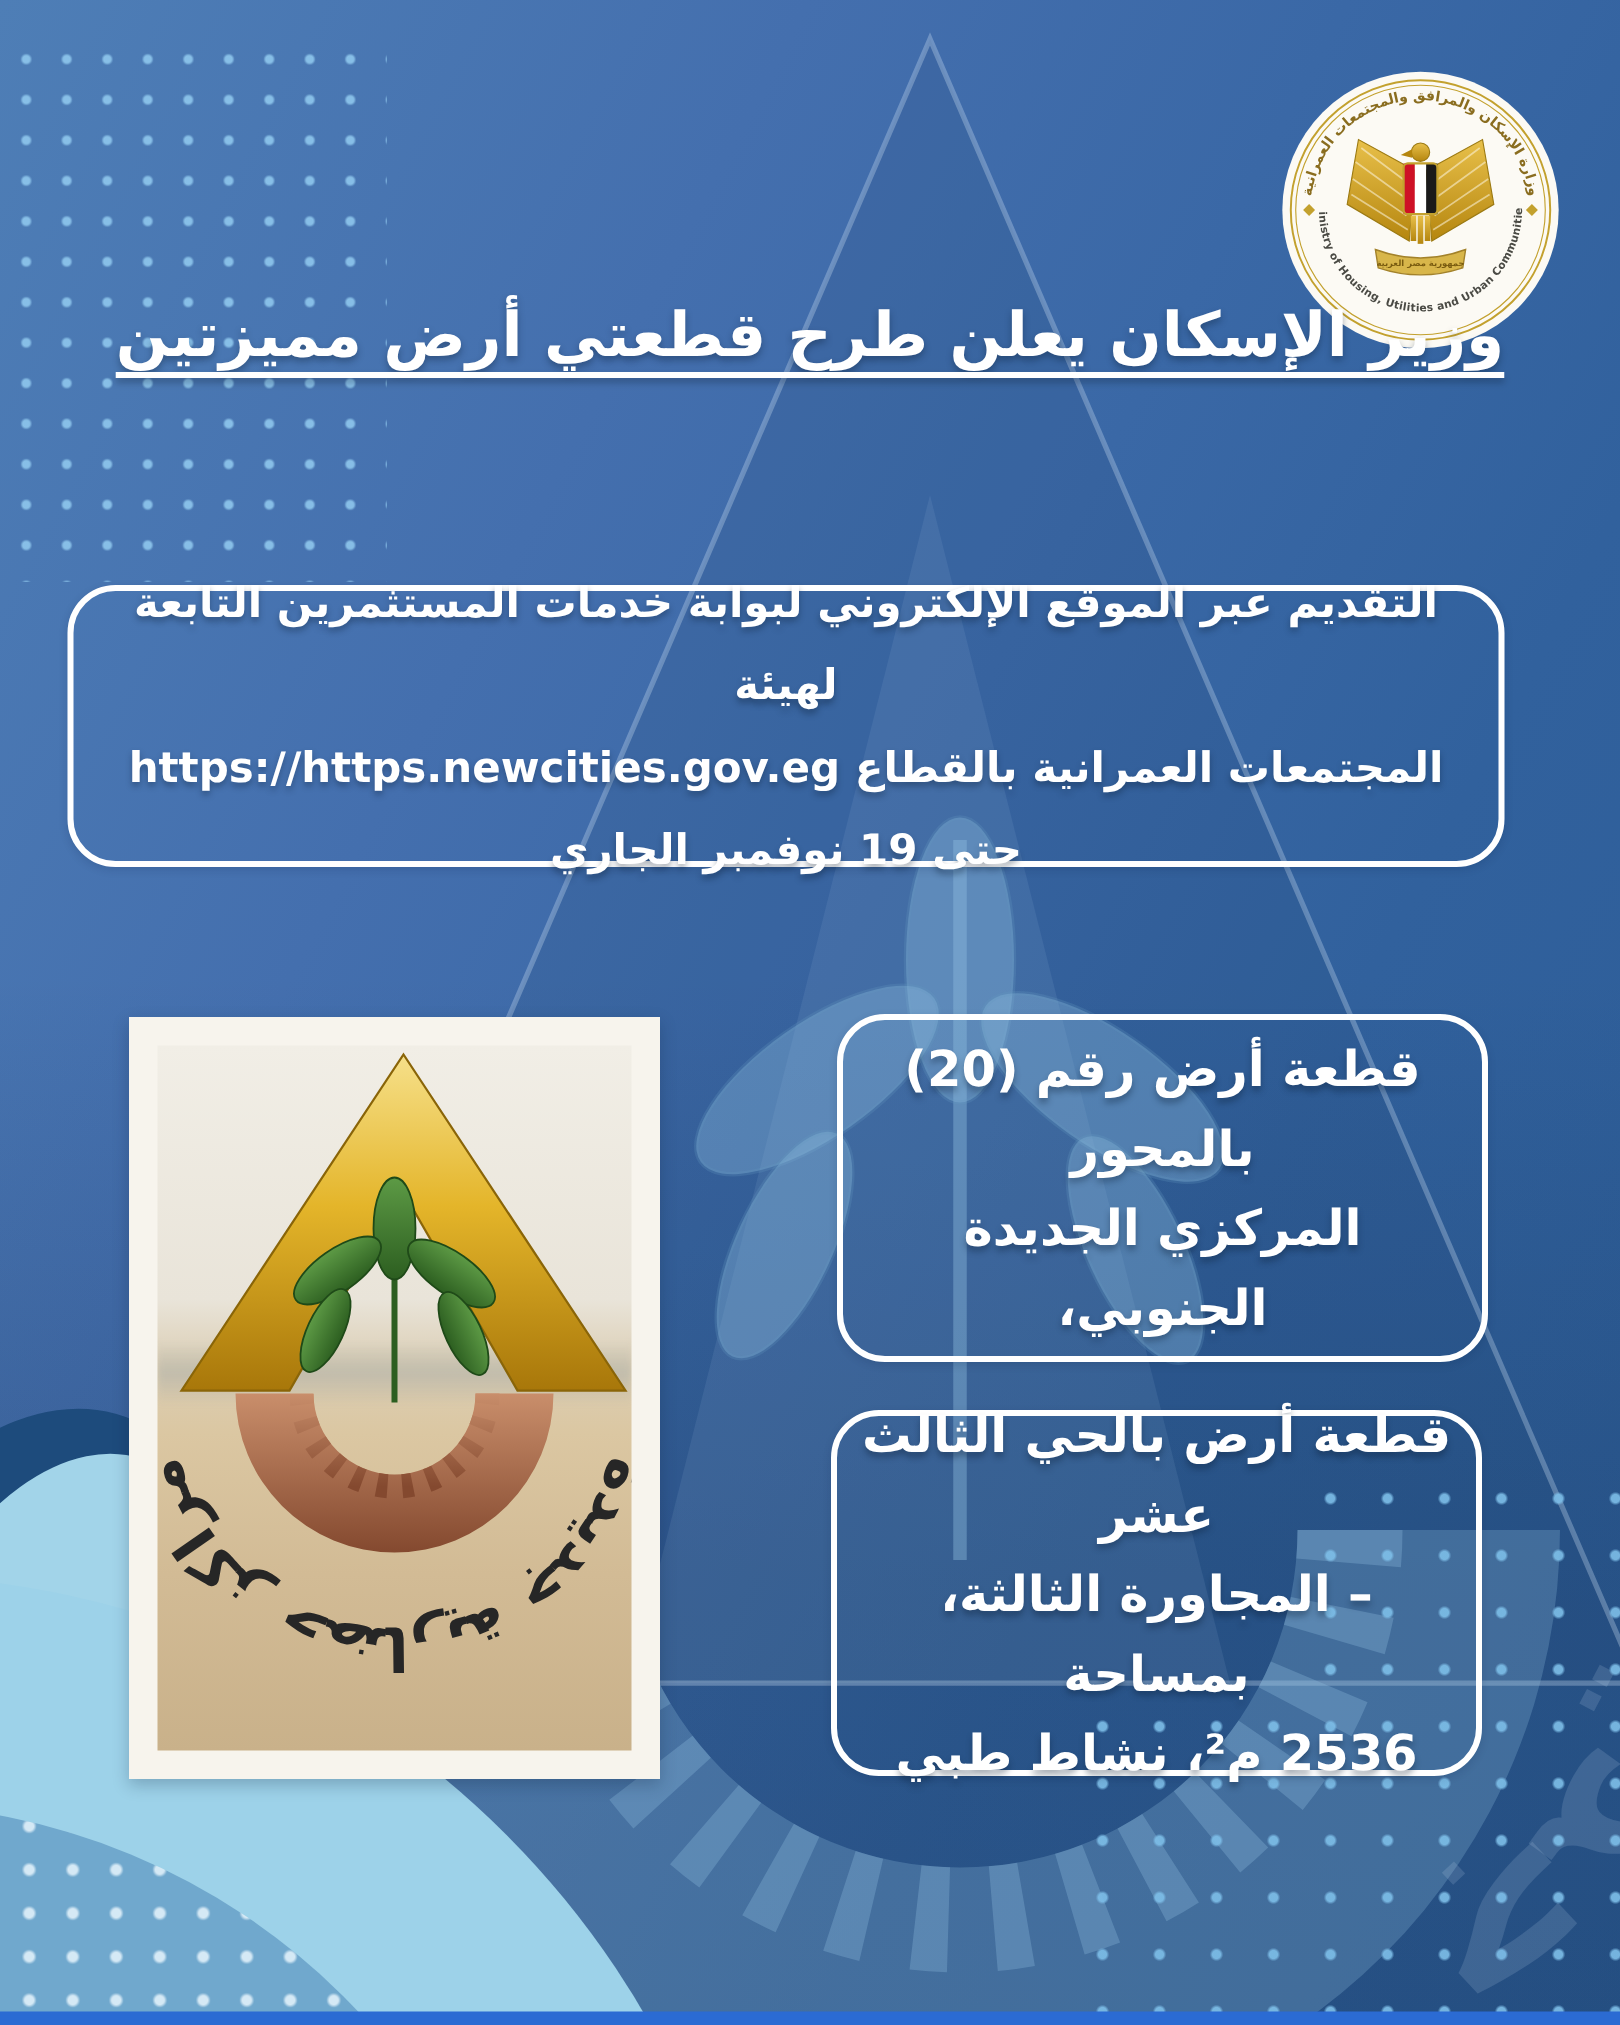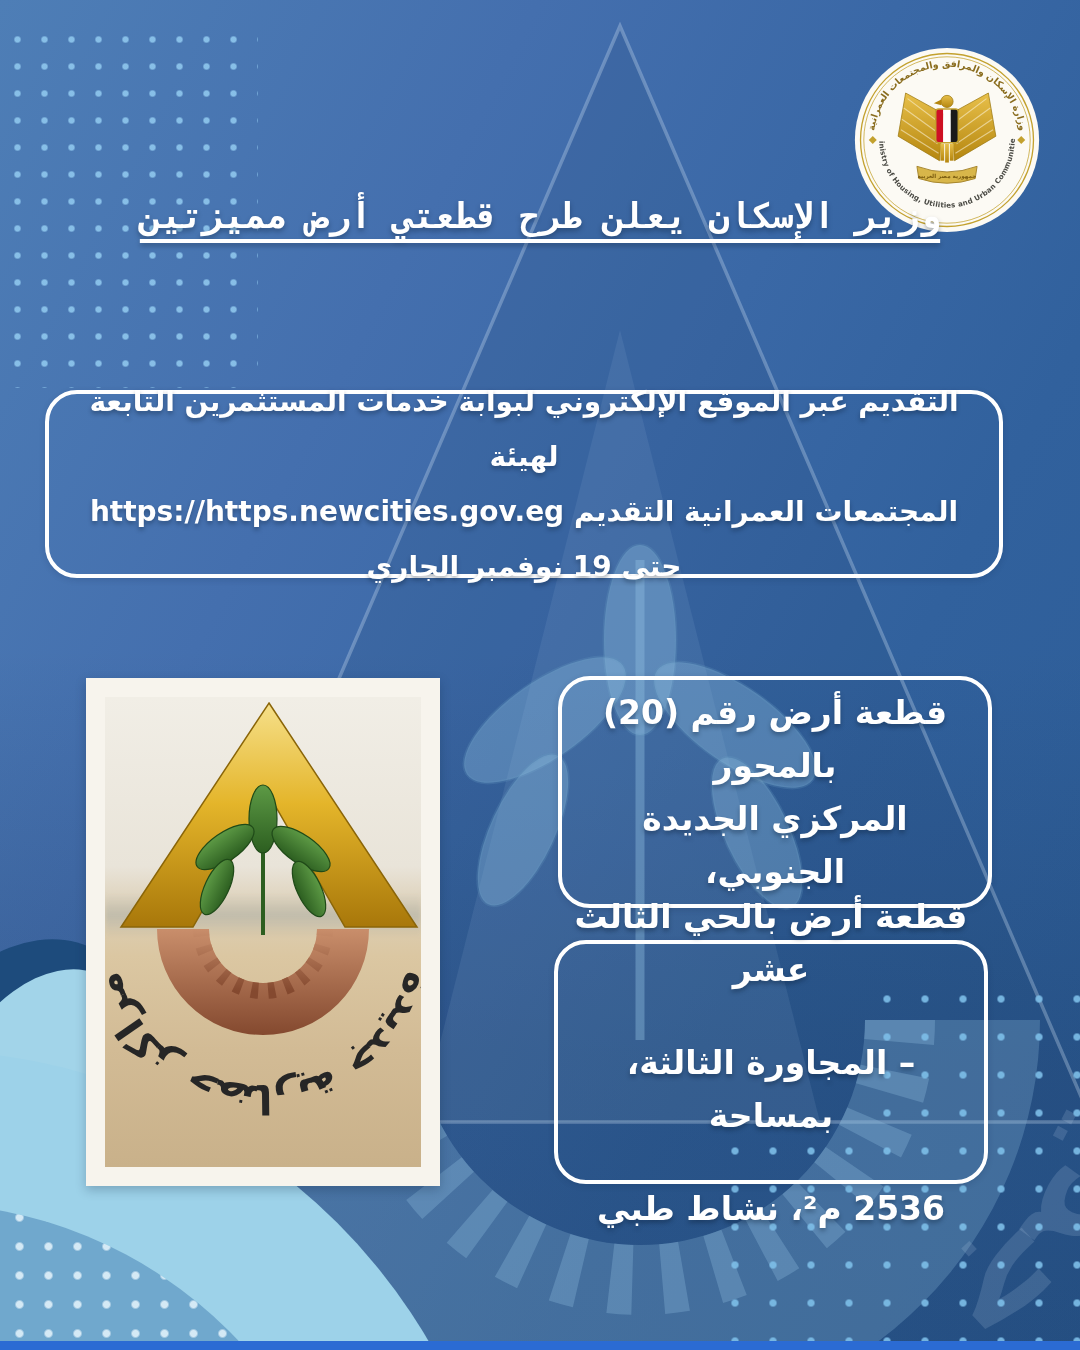--- a/index.html
+++ b/index.html
@@ -27,35 +27,35 @@
     background:#9dd2e9;z-index:2;}
   .circle-dotted{left:-517px;top:1203px;width:874px;height:874px;border-radius:50%;
     background:#70a8cd;z-index:2;
     background-image:radial-gradient(circle 5px,rgba(238,249,255,.8) 60%,rgba(238,249,255,0) 100%);
     background-size:29px 29px;}
   .bottom-strip{left:0;bottom:0;width:1080px;height:9px;background:#2b6bd3;z-index:6;}
   
   .watermark{left:0;top:0;width:1080px;height:1350px;z-index:1;}
   
   .title{z-index:5;left:40px;right:40px;top:170px;text-align:center;color:#fff;
-    font-weight:bold;font-size:35px;line-height:53px;direction:rtl;
-    text-shadow:0 3px 5px rgba(10,25,45,.35);font-family:Liberation Mono, monospace;}
+    font-weight:bold;font-size:41px;line-height:53px;direction:rtl;
+    text-shadow:0 3px 5px rgba(10,25,45,.35);}
   .title .u{text-decoration:underline;text-decoration-thickness:3.5px;text-underline-offset:11px;}
   
   .wbox{position:absolute;border:4px solid #fff;border-radius:32px;z-index:5;
     color:#fff;font-weight:bold;direction:rtl;text-align:center;
     text-shadow:0 3px 4px rgba(10,25,45,.35);
     box-shadow:0 2px 6px rgba(10,30,60,.15);}
   .apply-box{left:45px;top:390px;width:958px;height:188px;font-size:28px;line-height:55px;
     display:flex;flex-direction:column;justify-content:center;padding:4px 30px;}
   .apply-box .url{direction:ltr;unicode-bidi:embed;}
   .plot-box{width:434px;font-size:33px;line-height:53px;
     display:flex;flex-direction:column;justify-content:center;padding:8px 10px;}
   .plot1{left:558px;top:676px;height:232px;}
-  .plot2{left:554px;top:940px;height:244px;gap:40px;}
+  .plot2{left:554px;top:940px;height:244px;}
   
   .card{left:86px;top:678px;width:354px;height:508px;background:#f7f4ed;z-index:5;
     box-shadow:0 4px 10px rgba(10,30,60,.25);padding:19px;}
   .photo{position:relative;width:100%;height:100%;overflow:hidden;
     background:linear-gradient(to bottom,#f1eee6 0%,#e9e4d9 36%,#dccfb6 45%,#dbc7a2 55%,#d2bb95 75%,#c9b18a 100%);}
   .horizon{position:absolute;left:0;right:0;top:42%;height:9%;
     background:linear-gradient(to bottom,rgba(125,145,155,0),rgba(125,145,155,.28),rgba(125,145,155,0));
     filter:blur(2px);}
   .nuca-svg{position:absolute;left:0;top:0;width:100%;height:100%;}
   .seal{left:853px;top:46px;width:188px;height:188px;z-index:5;}
@@ -136,21 +136,21 @@
     </g>
   </svg>
 
   <h1 class="layer title">
     <span class="u">وزير الإسكان يعلن طرح قطعتي أرض مميزتين</span><br>
   </h1>
 
   <div class="wbox apply-box">
     <div>التقديم عبر الموقع الإلكتروني لبوابة خدمات المستثمرين التابعة لهيئة</div>
     <div>
-      <span>المجتمعات العمرانية التقديم</span>
+      <span>المجتمعات العمرانية بالقطاع</span>
       <span class="url">https://https.newcities.gov.eg</span>
     </div>
     <div>حتى 19 نوفمبر الجاري</div>
   </div>
 
   <div class="layer card">
     <div class="photo">
       <div class="horizon"></div>
       <svg class="nuca-svg" viewBox="0 0 316 470">
         <defs>

